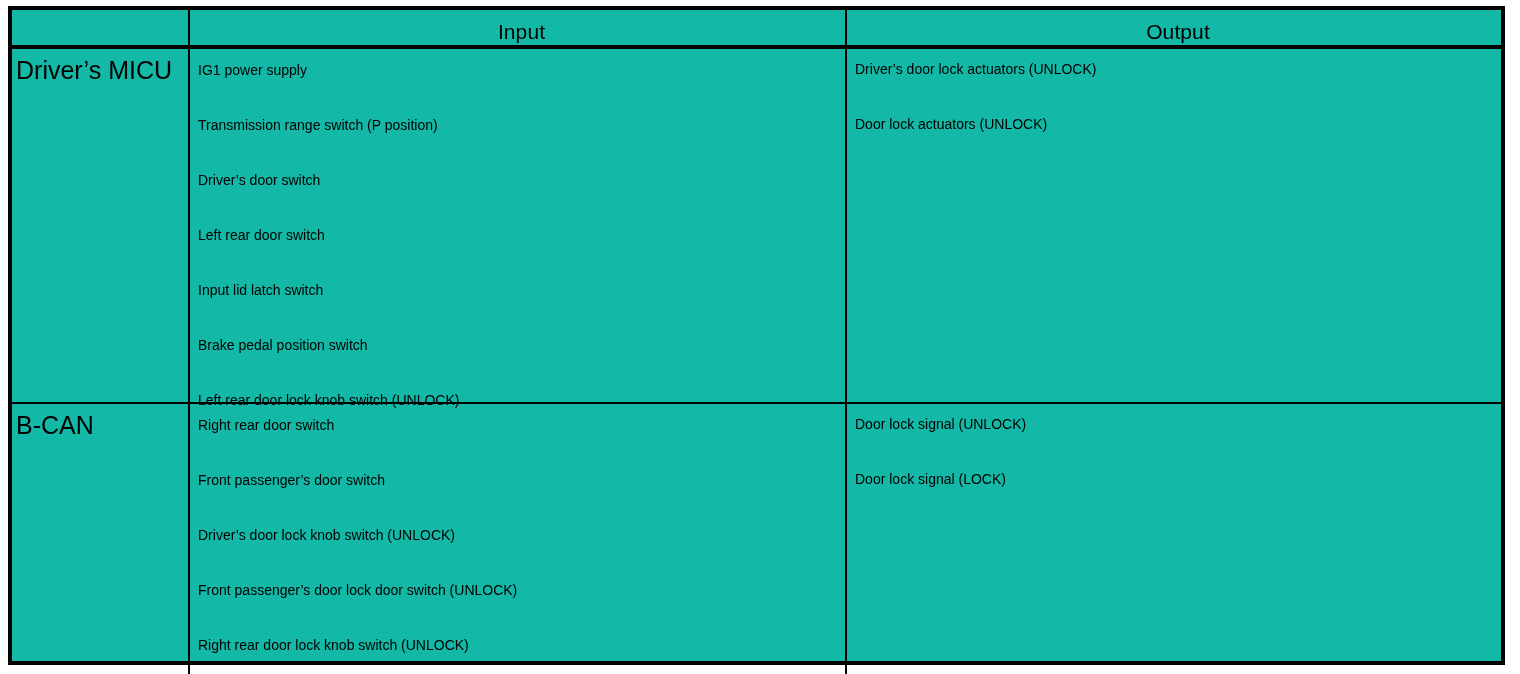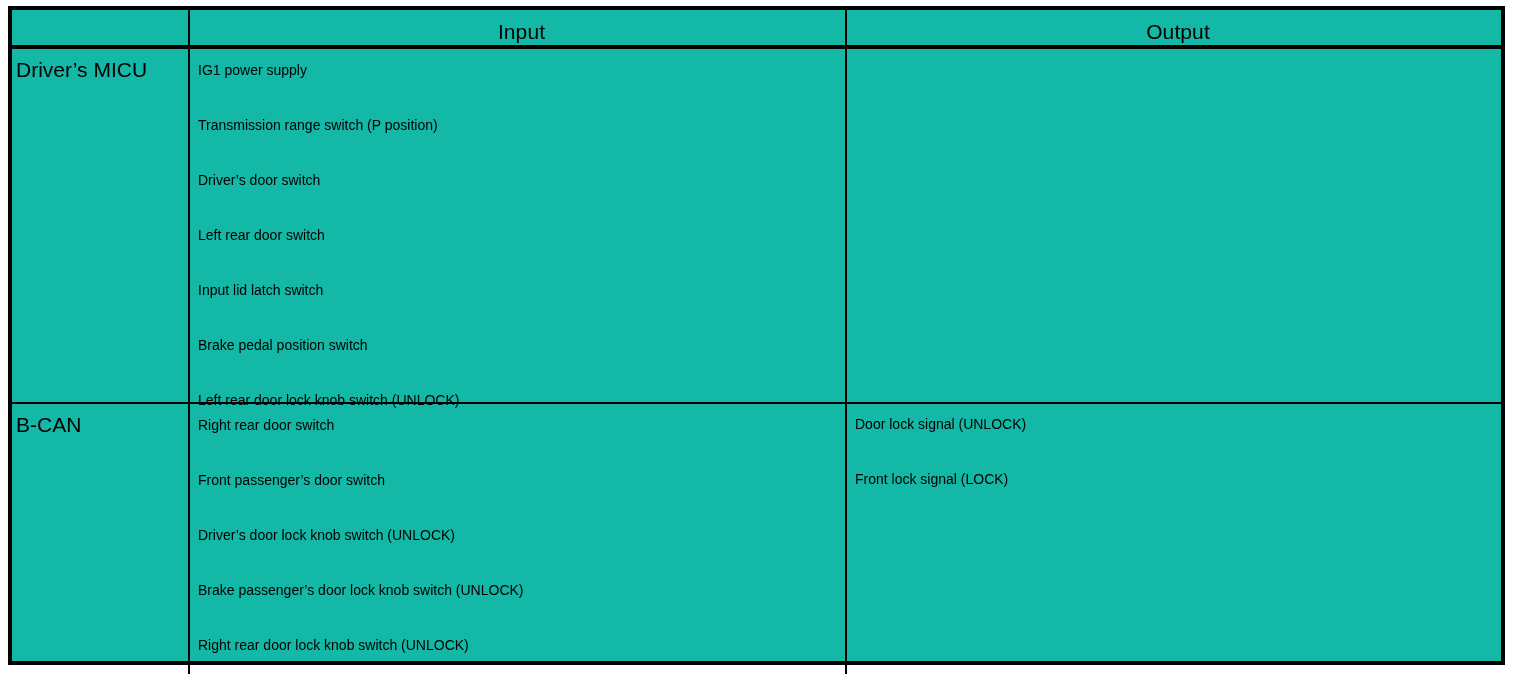--- a/index.html
+++ b/index.html
@@ -103,21 +103,21 @@
     border-right: 2px solid #000000;
     padding: 8px 0 0 8px;
   }
   .cell-output {
     flex: 1 1 auto;
     box-sizing: border-box;
     padding: 7px 0 0 8px;
   }
 
   .module-name {
-    font-size: 21px;
+    font-size: 25px;
     line-height: 26px;
     white-space: nowrap;
   }
 
   .entry-list {
     list-style: none;
     margin: 0;
     padding: 0;
   }
   .entry-item {
@@ -156,37 +156,43 @@
         <ul class="entry-list">
           <li class="entry-item">IG1 power supply</li>
           <li class="entry-item">Transmission range switch (P position)</li>
           <li class="entry-item">Driver’s door switch</li>
           <li class="entry-item">Left rear door switch</li>
           <li class="entry-item">Input lid latch switch</li>
           <li class="entry-item">Brake pedal position switch</li>
           <li class="entry-item">Left rear door lock knob switch (UNLOCK)</li>
         </ul>
       </div>
+      <div class="cell-output">
+        <ul class="entry-list">
+          <li class="entry-item">Driver’s door lock actuators (UNLOCK)</li>
+          <li class="entry-item">Door lock actuators (UNLOCK)</li>
+        </ul>
+      </div>
     </div>
 
     <div class="section-row section-bcan">
       <div class="cell-module">
         <div class="module-name">B-CAN</div>
       </div>
       <div class="cell-input">
         <ul class="entry-list">
           <li class="entry-item">Right rear door switch</li>
           <li class="entry-item">Front passenger’s door switch</li>
           <li class="entry-item">Driver’s door lock knob switch (UNLOCK)</li>
-          <li class="entry-item">Brake passenger’s door lock knob switch (UNLOCK)</li>
+          <li class="entry-item">Front passenger’s door lock door switch (UNLOCK)</li>
           <li class="entry-item">Right rear door lock knob switch (UNLOCK)</li>
         </ul>
       </div>
       <div class="cell-output">
         <ul class="entry-list">
           <li class="entry-item">Door lock signal (UNLOCK)</li>
-          <li class="entry-item">Front lock signal (LOCK)</li>
+          <li class="entry-item">Door lock signal (LOCK)</li>
         </ul>
       </div>
     </div>
 
   </div>
 </div>
 
 </body></html>

